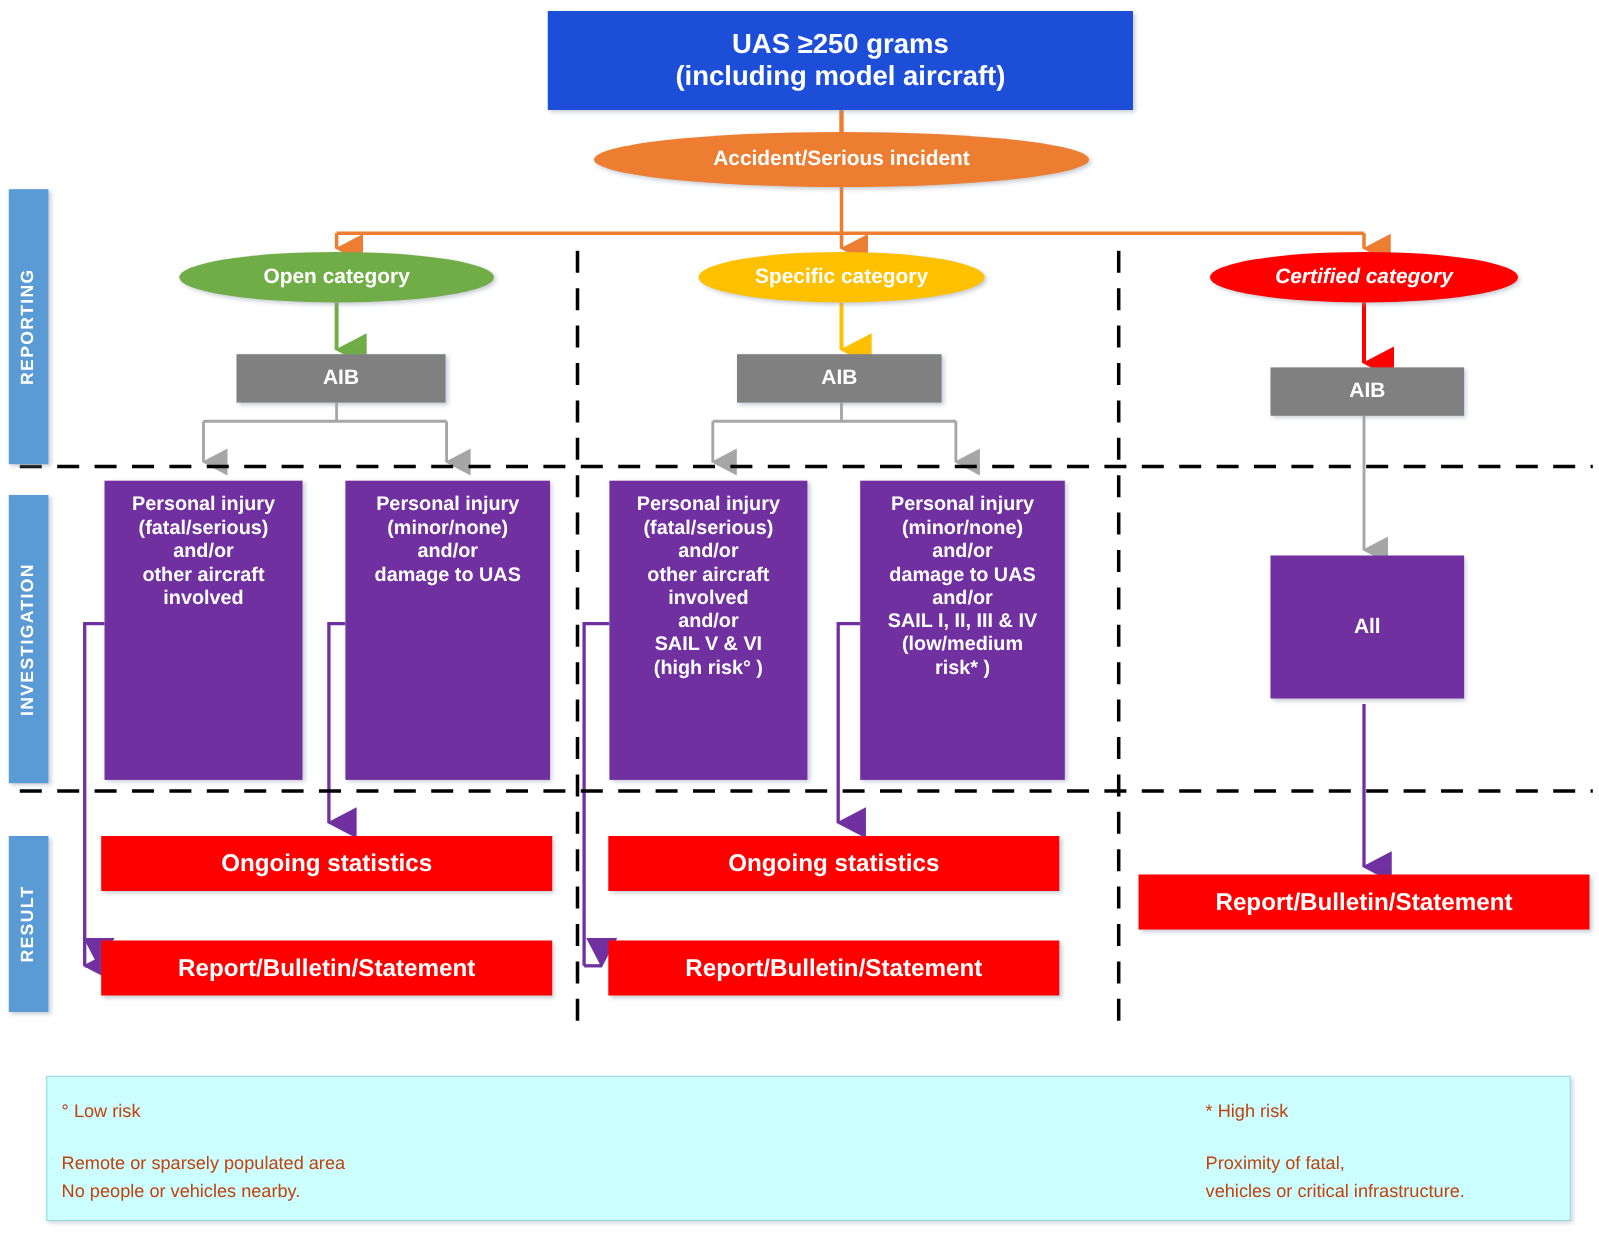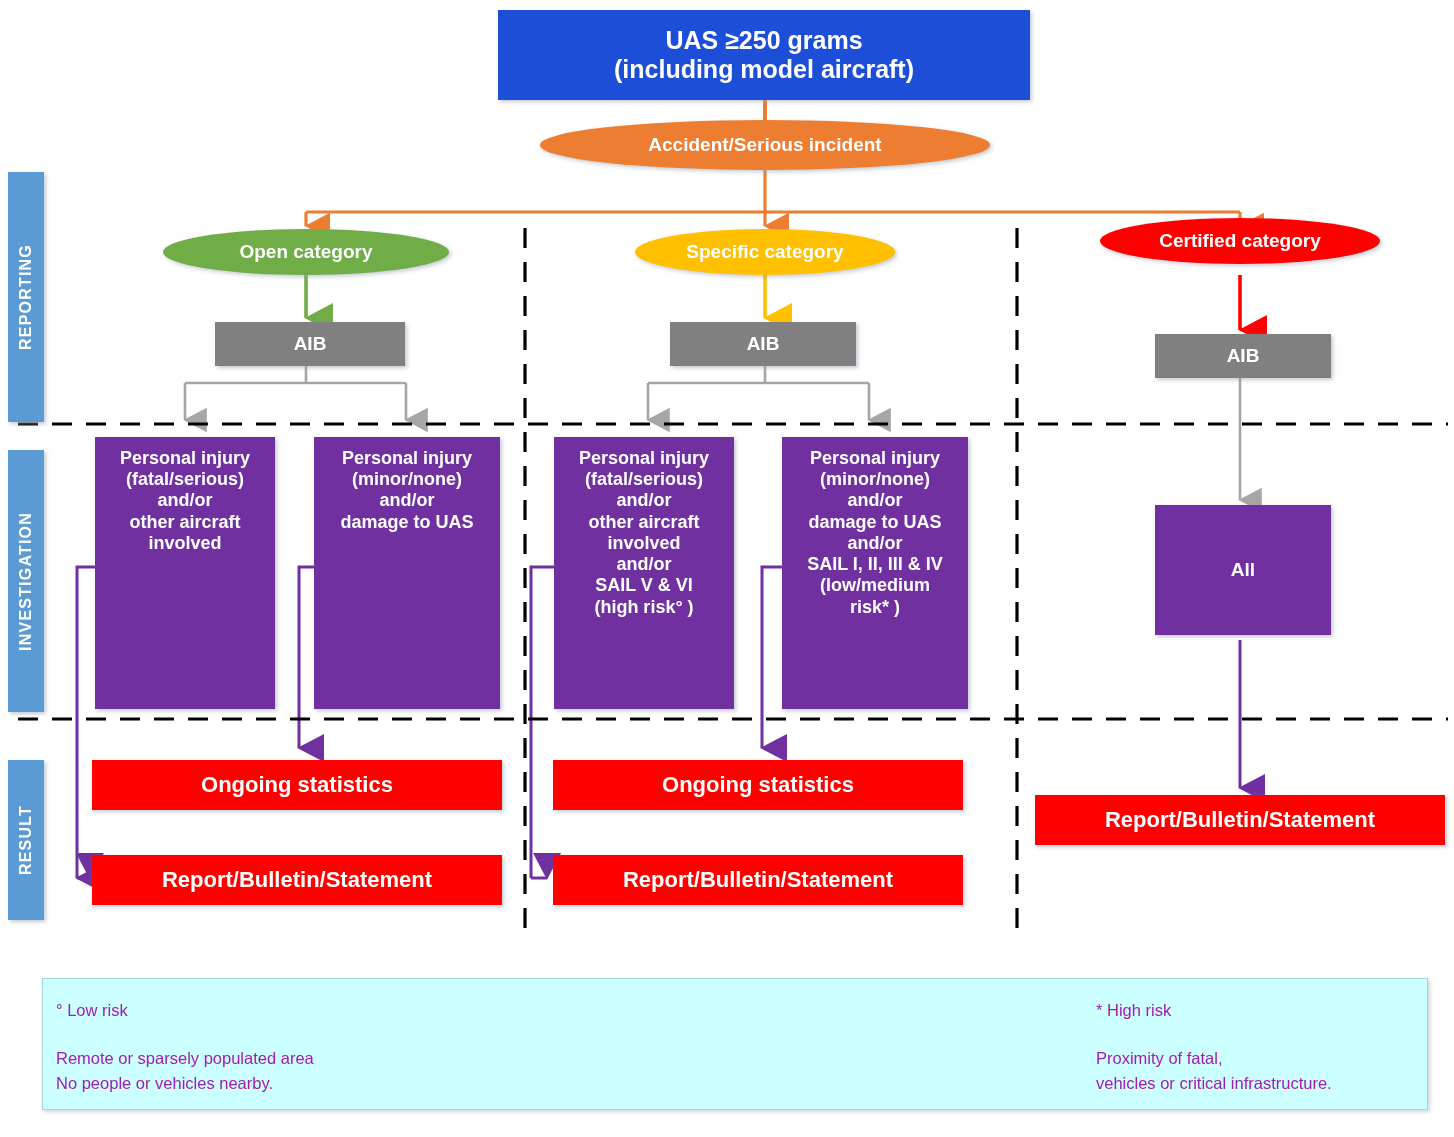--- a/index.html
+++ b/index.html
@@ -77,21 +77,21 @@
     white-space: nowrap;
   }
   .legend {
     position: absolute;
     background: #ccffff;
     border: 1px solid #9fd8d8;
     box-shadow: 2px 2px 4px rgba(150,160,175,0.45);
   }
   .legend-col {
     position: absolute;
-    color: #a21caf;
+    color: #c2410c;
     font-size: 16.5px;
     line-height: 1.55;
     font-weight: normal;
   }
   .legend-col .head { margin-bottom: 22px; }
   svg.overlay {
     position: absolute;
     left: 0;
     top: 0;
     width: 1454px;
@@ -188,21 +188,21 @@
   <div class="node ellipse ell-orange" style="left:540px; top:120px; width:450px; height:50px;">
     <span class="nodetext">Accident/Serious incident</span>
   </div>
 
   <div class="node ellipse ell-green" style="left:163px; top:229px; width:286px; height:46px;">
     <span class="nodetext">Open category</span>
   </div>
   <div class="node ellipse ell-yellow" style="left:635px; top:229px; width:260px; height:46px;">
     <span class="nodetext">Specific category</span>
   </div>
-  <div class="node ellipse ell-red" style="left:1100px; top:218px; width:280px; height:46px;">
+  <div class="node ellipse ell-red" style="left:1100px; top:229px; width:280px; height:46px;font-style:italic;">
     <span class="nodetext">Certified category</span>
   </div>
 
   <div class="node aib-box" style="left:215px; top:322px; width:190px; height:44px;">
     <span class="nodetext">AIB</span>
   </div>
   <div class="node aib-box" style="left:670px; top:322px; width:186px; height:44px;">
     <span class="nodetext">AIB</span>
   </div>
   <div class="node aib-box" style="left:1155px; top:334px; width:176px; height:44px;">

